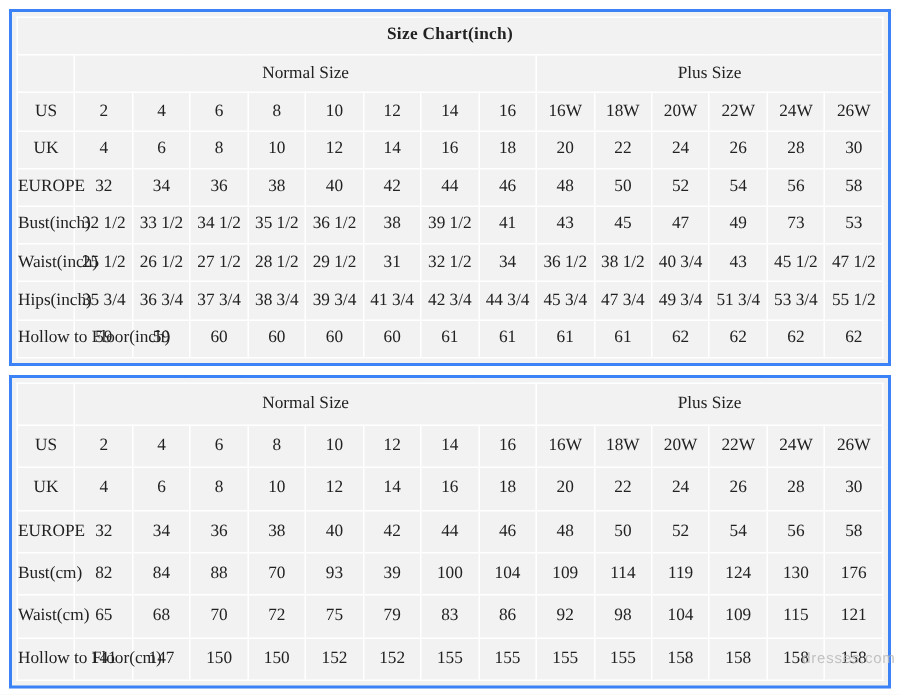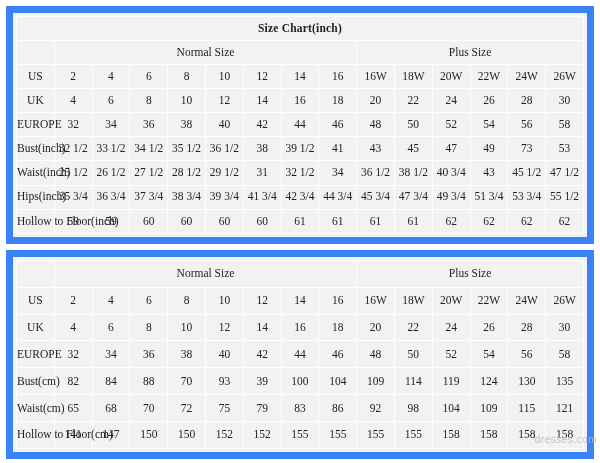--- a/index.html
+++ b/index.html
@@ -19,21 +19,21 @@
     width: 600px;
     height: 463px;
     box-sizing: border-box;
     padding: 6px 6px 4px 6px;
     display: flex;
     flex-direction: column;
     gap: 6px;
     background: #ffffff;
   }
   .chart-block {
-    border: 7px solid #3b82f6;
+    border: 2px solid #3b82f6;
     background: #f2f2f2;
     padding: 3px;
     box-sizing: border-box;
     flex: 1 1 auto;
     display: flex;
     flex-direction: column;
   }
   table.size-table {
     border-collapse: collapse;
     width: 100%;
@@ -293,21 +293,21 @@
           <td>70</td>
           <td>93</td>
           <td>39</td>
           <td>100</td>
           <td>104</td>
           <td>109</td>
           <td>114</td>
           <td>119</td>
           <td>124</td>
           <td>130</td>
-          <td>135</td>
+          <td>176</td>
         </tr>
         <tr>
           <td class="row-label">Waist(cm)</td>
           <td>65</td>
           <td>68</td>
           <td>70</td>
           <td>72</td>
           <td>75</td>
           <td>79</td>
           <td>83</td>

